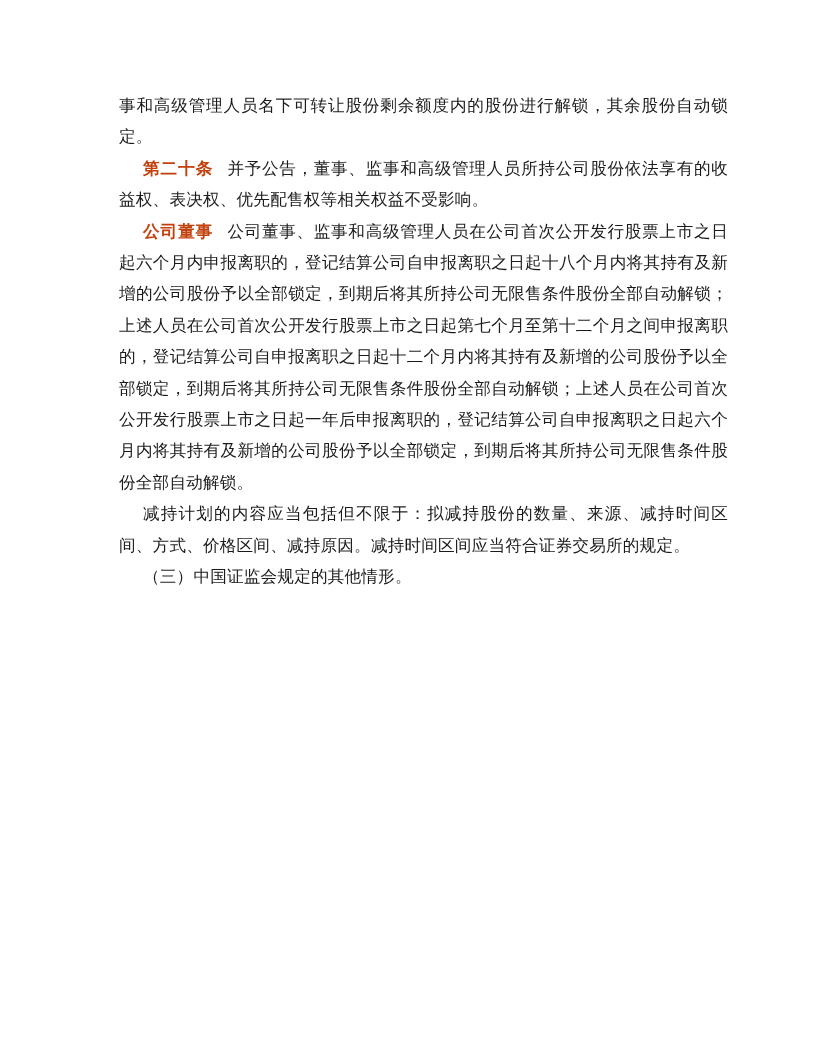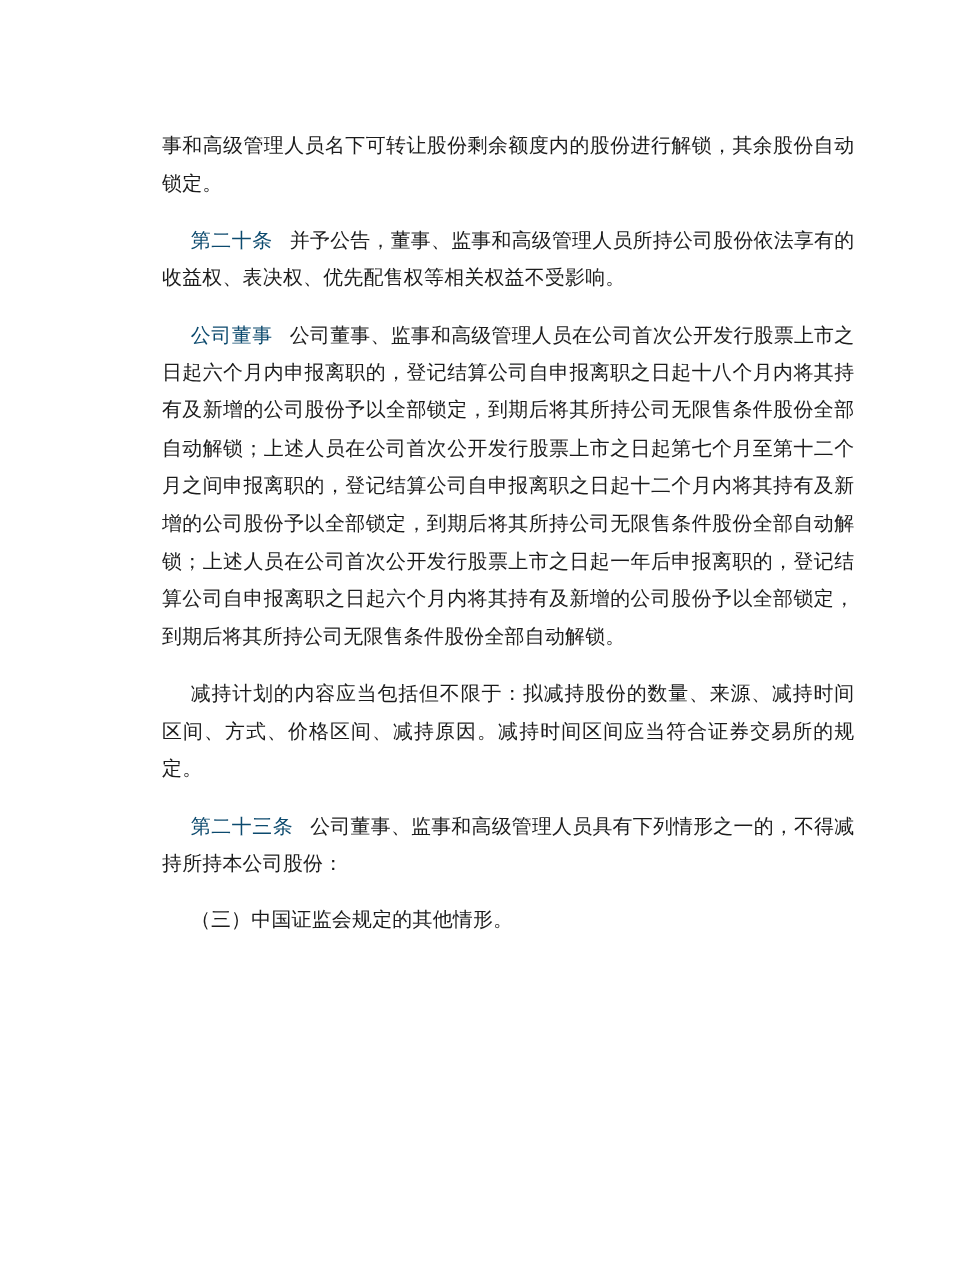--- a/index.html
+++ b/index.html
@@ -21,39 +21,38 @@
     top: 90px;
     width: 609px;
     color: #1b1b1b;
     font-size: 16.6px;
     line-height: 31.4px;
     text-align: justify;
     text-justify: inter-character;
     letter-spacing: 0.2px;
   }
   p.para {
-    margin: 16px;
+    margin: 0;
     padding: 0;
   }
   p.para.indent {
     text-indent: 24px;
   }
   .article-heading {
-    font-weight: normal;
-    color: #0c4a6e;
+    font-weight: bold;
+    color: #c2410c;
     font-family: "Liberation Sans", "DejaVu Sans", sans-serif;
     margin-right: 0.85em;
     letter-spacing: 0.5px;
   }
 </style>
 </head>
 <body>
 
 <div class="page">
   <div class="content" id="doc-body">
       <p class="para"><span>事和高级管理人员名下可转让股份剩余额度内的股份进行解锁，其余股份自动锁定。</span></p>
       <p class="para indent"><span class="article-heading">第二十条</span><span>并予公告，董事、监事和高级管理人员所持公司股份依法享有的收益权、表决权、优先配售权等相关权益不受影响。</span></p>
       <p class="para indent"><span class="article-heading">公司董事</span><span>公司董事、监事和高级管理人员在公司首次公开发行股票上市之日起六个月内申报离职的，登记结算公司自申报离职之日起十八个月内将其持有及新增的公司股份予以全部锁定，到期后将其所持公司无限售条件股份全部自动解锁；上述人员在公司首次公开发行股票上市之日起第七个月至第十二个月之间申报离职的，登记结算公司自申报离职之日起十二个月内将其持有及新增的公司股份予以全部锁定，到期后将其所持公司无限售条件股份全部自动解锁；上述人员在公司首次公开发行股票上市之日起一年后申报离职的，登记结算公司自申报离职之日起六个月内将其持有及新增的公司股份予以全部锁定，到期后将其所持公司无限售条件股份全部自动解锁。</span></p>
       <p class="para indent"><span>减持计划的内容应当包括但不限于：拟减持股份的数量、来源、减持时间区间、方式、价格区间、减持原因。减持时间区间应当符合证券交易所的规定。</span></p>
-      <p class="para indent"><span class="article-heading">第二十三条</span><span>公司董事、监事和高级管理人员具有下列情形之一的，不得减持所持本公司股份：</span></p>
       <p class="para indent"><span>（三）中国证监会规定的其他情形。</span></p>
     </div>
 </div>
 
 </body></html>

